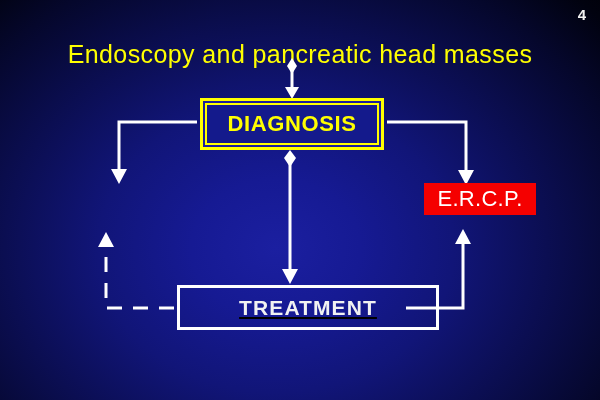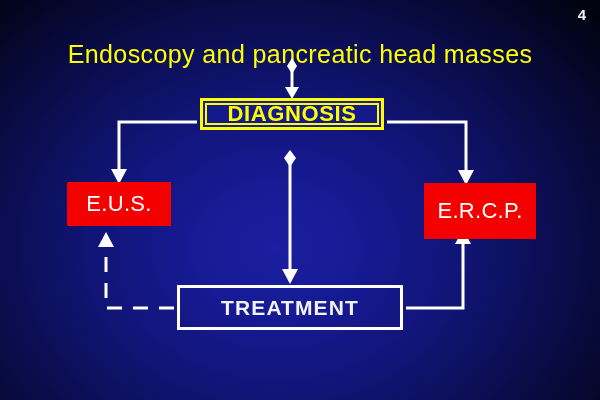--- a/index.html
+++ b/index.html
@@ -40,45 +40,46 @@
     position:absolute;
     right:14px; top:6px;
     color:#f2f2f2;
     font-size:15px;
     font-weight:700;
   }
   
   .node { position:absolute; display:flex; align-items:center; justify-content:center; }
 
   #node-diagnosis {
-    left:200px; top:98px; width:184px; height:32px;
+    left:200px; top:98px; width:184px; height:52px;
     background:#141a8c;
     border:3px solid #ffff00;
     box-shadow:inset 0 0 0 2px #1b1f9c, inset 0 0 0 4px #ffff00;
   }
   #node-diagnosis .lbl {
     color:#ffff00; font-size:22px; font-weight:700; letter-spacing:0.6px;
   }
 
   #node-eus {
     left:67px; top:182px; width:104px; height:44px;
     background:#f50000;
   }
   #node-ercp {
-    left:424px; top:183px; width:112px; height:56px;
+    left:424px; top:183px; width:112px; height:32px;
     background:#f50000;
   }
   #node-eus .lbl, #node-ercp .lbl {
     color:#ffffff; font-size:22px; font-weight:400; letter-spacing:0.3px;
   }
 
   #node-treatment {
-    left:177px; top:285px; width:226px; height:45px;
+    left:177px; top:285px; width:262px; height:45px;
     background:transparent;
     border:3px solid #ffffff;
+    text-decoration:underline;
   }
   #node-treatment .lbl {
     color:#f2f2f2; font-size:21px; font-weight:700; letter-spacing:1.1px;
   }
 
   
   #wires { position:absolute; left:0; top:0; width:600px; height:400px; }
 </style>
 </head>
 <body>
@@ -120,23 +121,20 @@
     <g>
       <path d="M 174 308 L 106 308 L 106 243" stroke="#ffffff" stroke-width="3" fill="none" stroke-dasharray="15 11"></path>
       <polygon points="106,232 98,247 114,247" fill="#ffffff"></polygon>
     </g>
   </svg>
 
   <div class="node" id="node-diagnosis">
     <span class="lbl">DIAGNOSIS</span>
   </div>
 
-  <div class="node" id="node-eus">
-    <span class="lbl">E.U.S.</span>
-  </div>
 
   <div class="node" id="node-ercp">
     <span class="lbl">E.R.C.P.</span>
   </div>
 
   <div class="node" id="node-treatment">
     <span class="lbl">TREATMENT</span>
   </div>
 
 </div>

